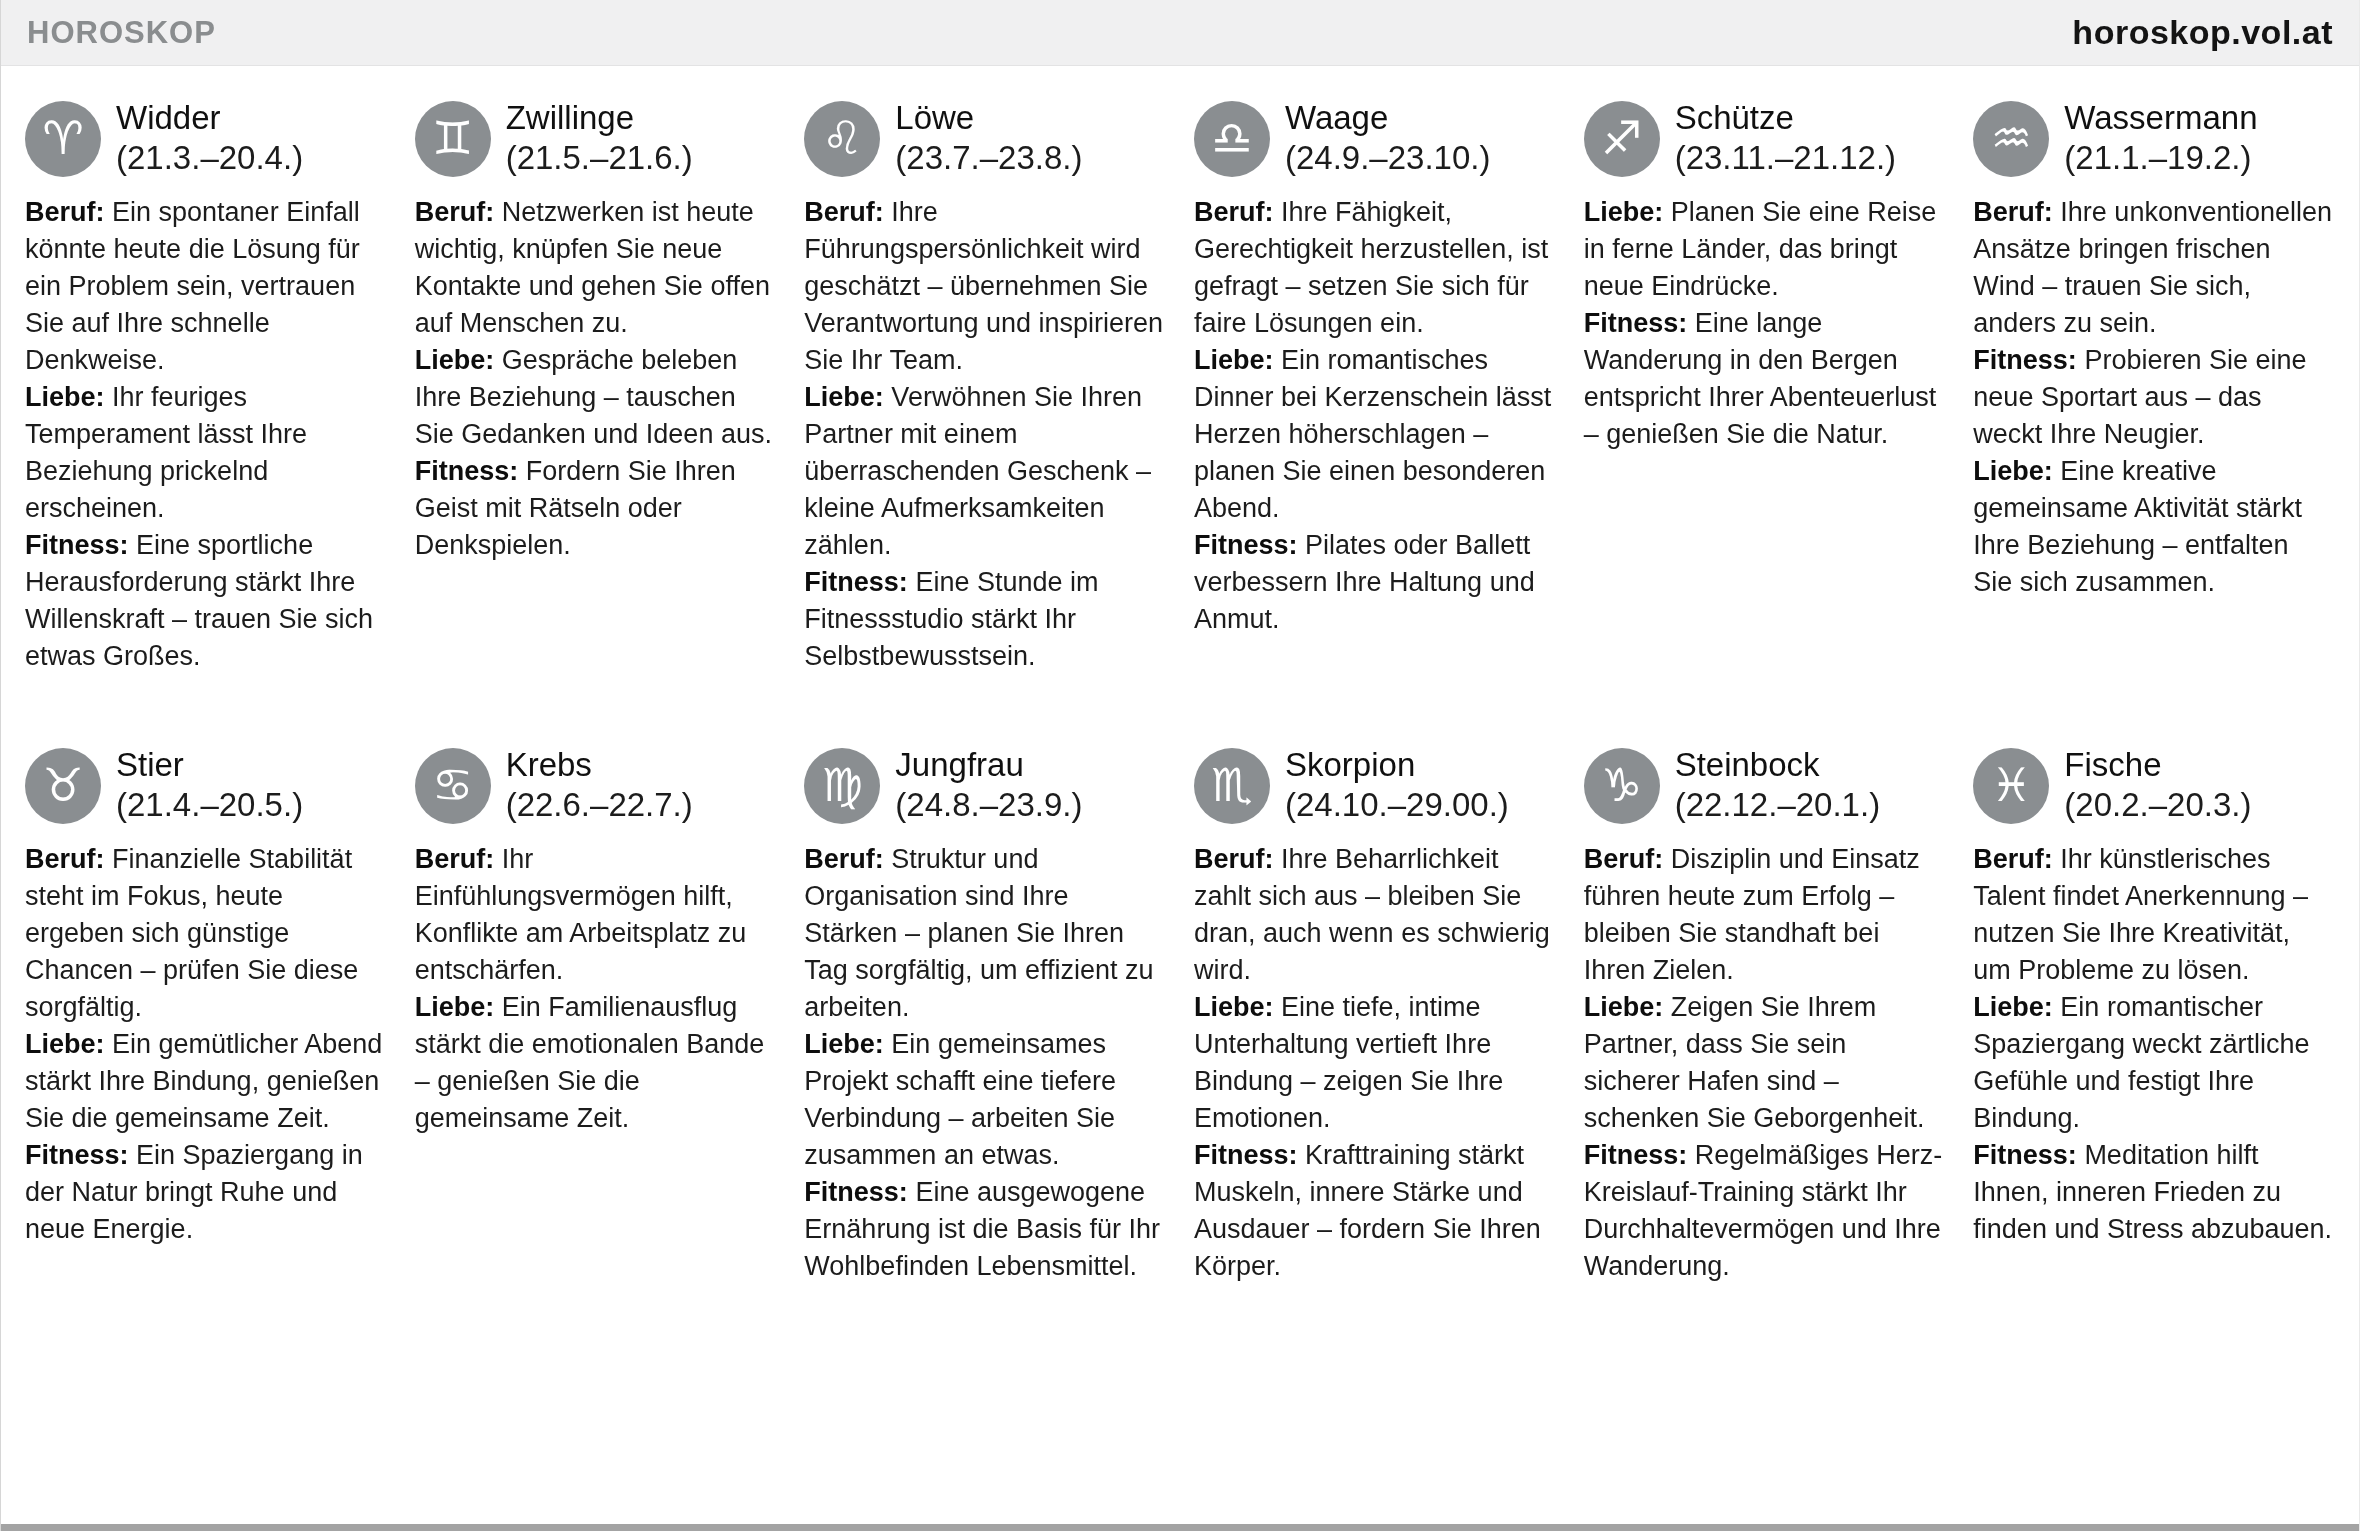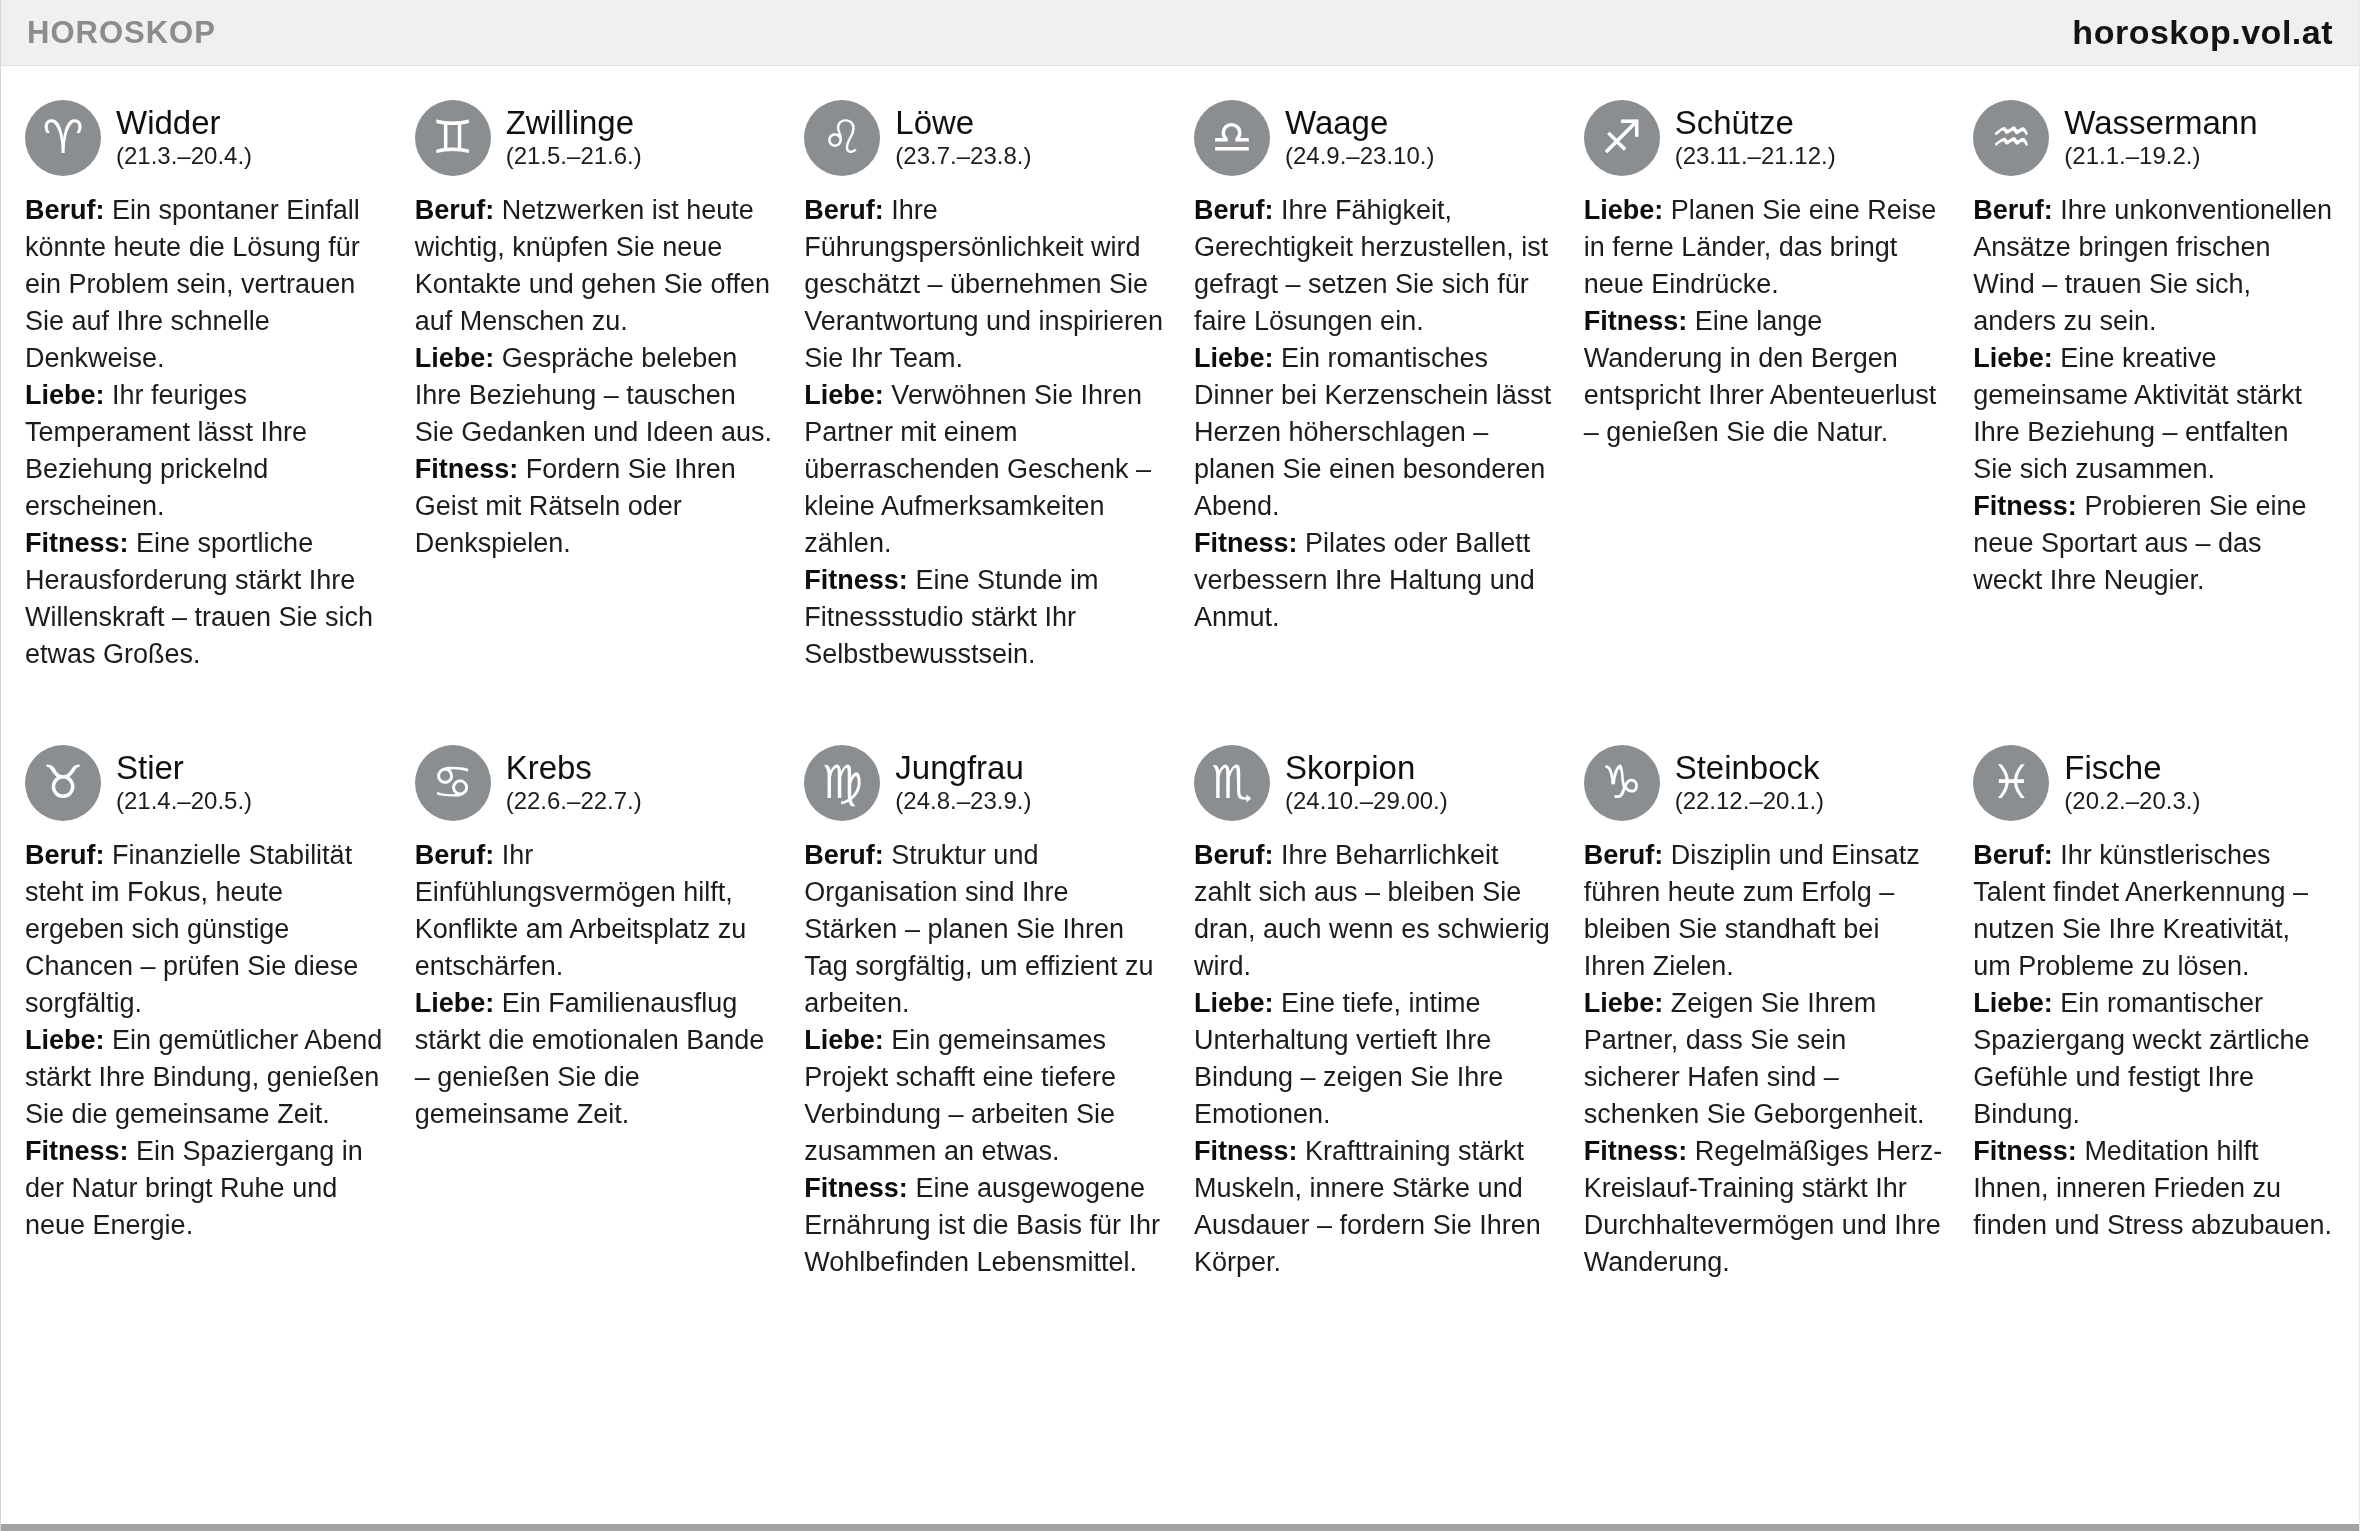--- a/index.html
+++ b/index.html
@@ -16,21 +16,21 @@
 
   .grid { display:grid; grid-template-columns:repeat(6,1fr); column-gap:28px; row-gap:72px;
           padding:34px 24px 0 24px; align-items:start; }
 
   .sign-head { display:flex; align-items:center; gap:15px; margin-bottom:16px; }
   .icon-circle { width:76px; height:76px; border-radius:50%; background:#8a8e91; color:#ffffff;
                  display:flex; align-items:center; justify-content:center; flex:0 0 auto; }
   .icon-circle .glyph { font-family:"DejaVu Sans",sans-serif; font-size:46px; line-height:1;
                         transform:translateY(-1px); }
   .sign-name  { font-size:33px; font-weight:normal; color:#101010; line-height:1.12; }
-  .sign-dates { font-size:24px; color:#1c1c1c; line-height:1.25; }
+  .sign-dates { font-size:33px; color:#1c1c1c; line-height:1.25; }
 
   .sign-text p { font-size:27px; line-height:37px; color:#1c1c1c;
                  hyphens:auto; -webkit-hyphens:auto; }
   .sign-text b { color:#0d0d0d; }
 
   .bottom-bar { position:absolute; left:0; bottom:0; width:100%; height:7px; background:#a3a3a3; }
 </style>
 </head>
 <body>
 
@@ -131,22 +131,22 @@
       <div class="icon-circle">
         <span class="glyph">♒</span>
       </div>
       <div class="sign-title-block">
         <div class="sign-name">Wassermann</div>
         <div class="sign-dates">(21.1.–19.2.)</div>
       </div>
     </div>
     <div class="sign-text">
           <p><b>Beruf:</b> <span>Ihre unkonventionellen Ansätze bringen frischen Wind – trauen Sie sich, anders zu sein.</span></p>
+          <p><b>Fitness:</b> <span>Probieren Sie eine neue Sportart aus – das weckt Ihre Neugier.</span></p>
           <p><b>Liebe:</b> <span>Eine kreative gemeinsame Aktivität stärkt Ihre Beziehung – entfalten Sie sich zusammen.</span></p>
-          <p><b>Fitness:</b> <span>Probieren Sie eine neue Sportart aus – das weckt Ihre Neugier.</span></p>
         </div>
   </section>
 
   <section class="sign">
     <div class="sign-head">
       <div class="icon-circle">
         <span class="glyph">♉</span>
       </div>
       <div class="sign-title-block">
         <div class="sign-name">Stier</div>

